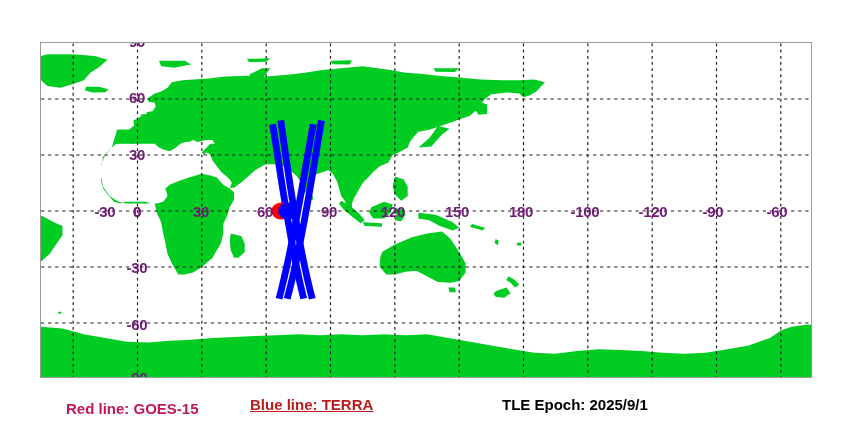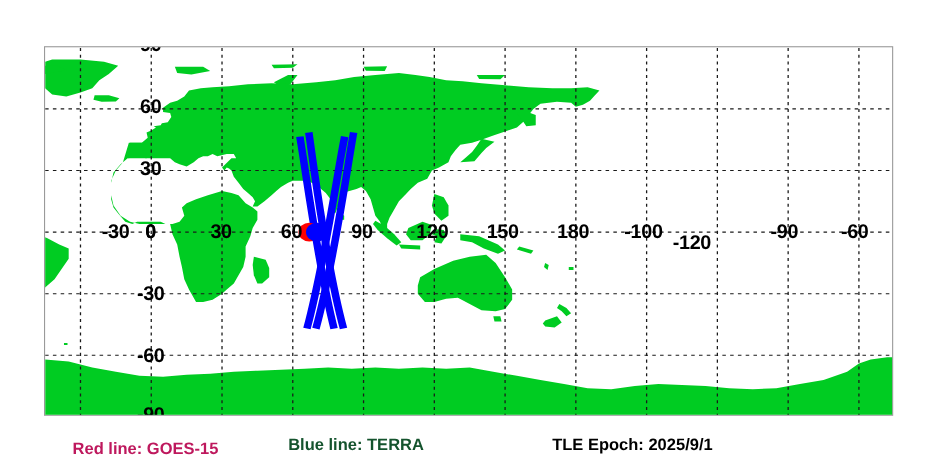--- a/index.html
+++ b/index.html
@@ -21,23 +21,23 @@
     background:#ffffff;
     border:1px solid #9a9a9a;
     box-sizing:border-box;
     overflow:hidden;
   }
   #mapsvg{position:absolute;left:0;top:0;width:772px;height:336px;display:block;}
 
   
   .tick{
     position:absolute;
-    color:#000000;
+    color:#701a75;
     font-family:"Liberation Sans", sans-serif;
-    font-size:18px;
+    font-size:15px;
     font-weight:bold;
     white-space:nowrap;
     letter-spacing:-0.3px;
     line-height:13px;
   }
   .tick.lon{transform:translate(-50%,-50%);}
   .tick.lat{transform:translate(-50%,-50%);}
 
   
   #legend{
@@ -47,21 +47,21 @@
   }
   .legend-item{
     position:absolute;
     font-family:"Liberation Sans", sans-serif;
     font-size:15px;
     font-weight:bold;
     white-space:nowrap;
     line-height:18px;
   }
   #lg-red{left:30px;top:4px;color:#be185d;margin-left:36px;}
-  #lg-blue{left:262px;top:0;color:#14532d;}
+  #lg-blue{left:250px;top:0;color:#b91c1c;text-decoration:underline;}
   #lg-epoch{left:455px;top:0;color:#000000;margin-left:47px;}
 </style>
 </head>
 <body>
 
 <div id="stage">
 
   <div id="plot">
     <svg id="mapsvg" viewBox="-45 -90 360 180" preserveAspectRatio="none">
       <g transform="scale(1,-1)">
@@ -240,21 +240,21 @@
 
     <div class="tick lon" style="left:64px;top:168px;">-30</div>
     <div class="tick lon" style="left:96px;top:168px;">0</div>
     <div class="tick lon" style="left:160px;top:168px;">30</div>
     <div class="tick lon" style="left:224px;top:168px;">60</div>
     <div class="tick lon" style="left:288px;top:168px;">90</div>
     <div class="tick lon" style="left:352px;top:168px;">120</div>
     <div class="tick lon" style="left:416px;top:168px;text-align:center;">150</div>
     <div class="tick lon" style="left:480px;top:168px;text-align:right;">180</div>
     <div class="tick lon" style="left:544px;top:168px;">-100</div>
-    <div class="tick lon" style="left:588px;top:168px;margin-top:10px;">-120</div>
+    <div class="tick lon" style="left:612px;top:168px;">-120</div>
     <div class="tick lon" style="left:672px;top:168px;">-90</div>
     <div class="tick lon" style="left:736px;top:168px;">-60</div>
 
     <div class="tick lat" style="left:96px;top:-2px;">90</div>
     <div class="tick lat" style="left:96px;top:54px;">60</div>
     <div class="tick lat" style="left:96px;top:111px;">30</div>
     <div class="tick lat" style="left:96px;top:168px;">0</div>
     <div class="tick lat" style="left:96px;top:224px;">-30</div>
     <div class="tick lat" style="left:96px;top:281px;">-60</div>
     <div class="tick lat" style="left:96px;top:334px;">-90</div>

